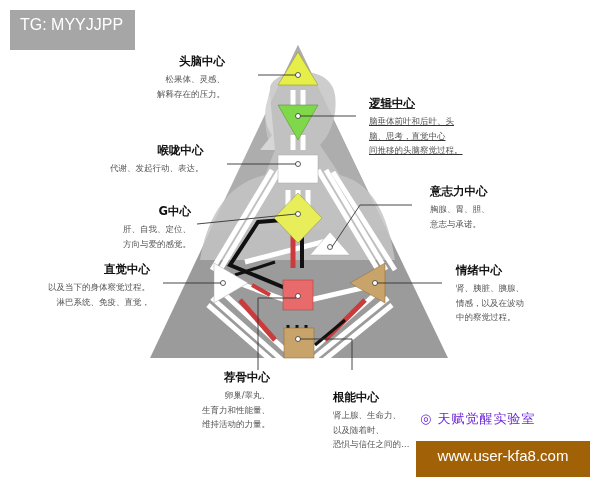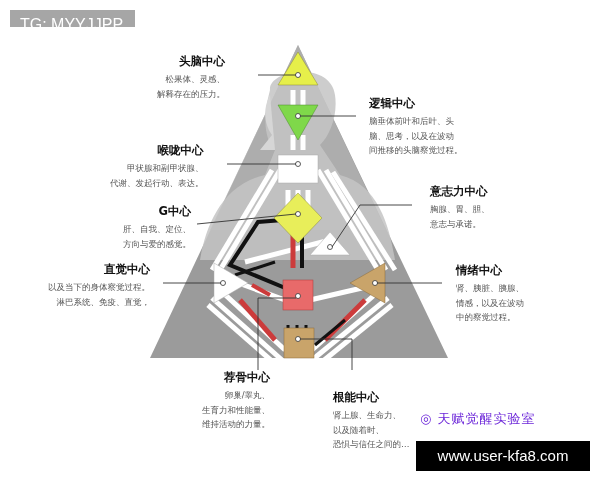--- a/index.html
+++ b/index.html
@@ -1,21 +1,21 @@
 <!DOCTYPE html>
 <html><head>
 <meta charset="utf-8">
 <style>
   html, body { margin:0; padding:0; }
   body { width:600px; height:480px; background:#ffffff; position:relative; overflow:hidden;
          font-family:"DejaVu Sans", sans-serif; }
-  .tg-badge { position:absolute; left:10px; top:10px; width:125px; height:17px; background:#a6a6a6;
+  .tg-badge { position:absolute; left:10px; top:10px; width:125px; height:40px; background:#a6a6a6;
               color:#ffffff; font-family:"Liberation Sans", sans-serif; font-size:16px; line-height:30px;
               padding-left:10px; box-sizing:border-box; }
-  .url-badge { position:absolute; left:416px; top:441px; width:174px; height:30px; background:#000000;
+  .url-badge { position:absolute; left:416px; top:441px; width:174px; height:36px; background:#a16207;
                color:#ffffff; font-family:"Liberation Sans", sans-serif; font-size:15px; line-height:30px;
                text-align:center; }
   svg.diagram { position:absolute; left:0; top:0; }
   .label { position:absolute; font-size:9.5px; color:#333; line-height:15px; }
   .label .title { font-weight:bold; font-size:11.5px; color:#111; margin-bottom:3px; line-height:15px; }
   .label .desc { color:#555; font-size:8.5px; line-height:14.5px; white-space:nowrap; }
   .right { text-align:right; }
   .watermark { position:absolute; left:420px; top:410px; color:#6d28d9; font-size:13px; letter-spacing:1px; }
 </style>
 </head>
@@ -103,30 +103,29 @@
     <polyline points="300,339 352,339 352,370"></polyline>
   </g>
 </svg>
 
 <div class="label right" style="left:157px; top:54px;">
   <div class="title">头脑中心</div>
   <div class="desc">松果体、灵感、</div>
   <div class="desc">解释存在的压力。</div>
 </div>
 
-<div class="label" style="left:369px; top:96px;">
+<div class="label" style="left:369px; top:96px;text-decoration:underline;">
   <div class="title">逻辑中心</div>
   <div class="desc">脑垂体前叶和后叶、头</div>
-  <div class="desc">脑、思考，以及在波动</div>
+  <div class="desc">脑、思考，直觉中心</div>
   <div class="desc">间推移的头脑察觉过程。</div>
 </div>
 
 <div class="label right" style="left:110px; top:143px;">
   <div class="title">喉咙中心</div>
-  <div class="desc">甲状腺和副甲状腺、</div>
   <div class="desc">代谢、发起行动、表达。</div>
 </div>
 
 <div class="label right" style="left:123px; top:204px;">
   <div class="title">G中心</div>
   <div class="desc">肝、自我、定位、</div>
   <div class="desc">方向与爱的感觉。</div>
 </div>
 
 <div class="label" style="left:430px; top:184px;">

